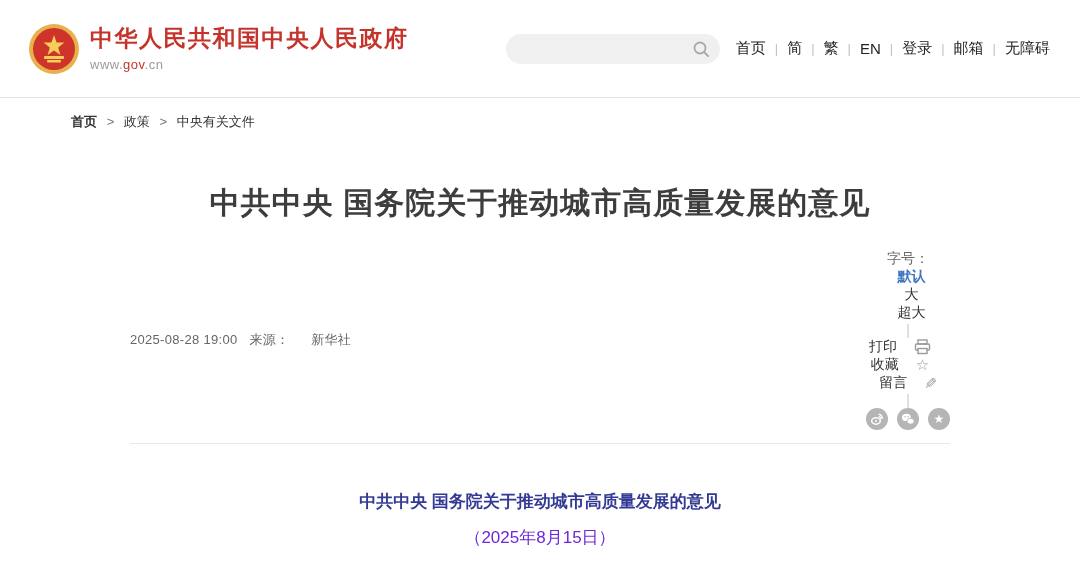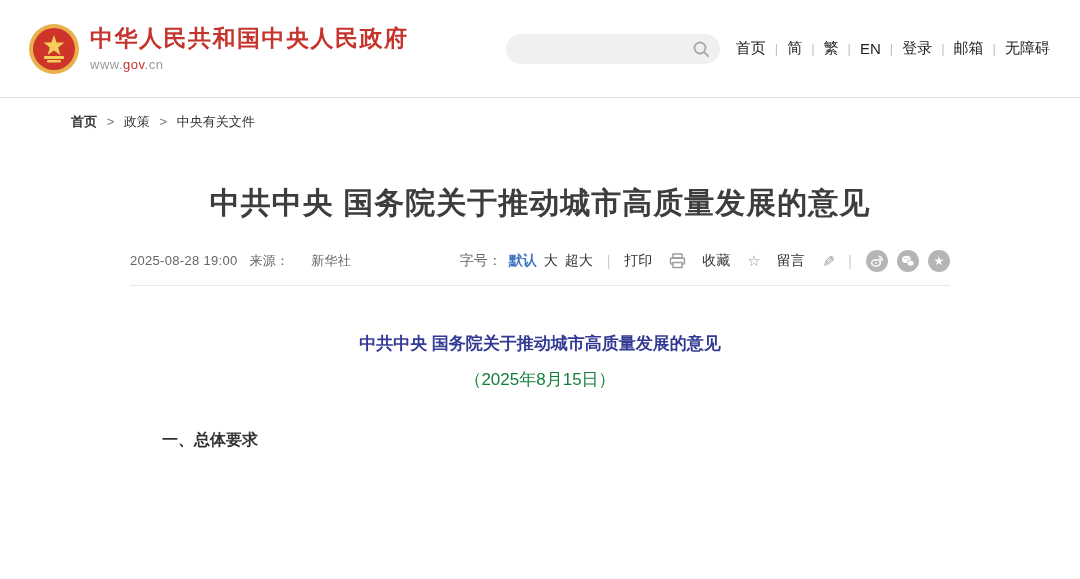--- a/index.html
+++ b/index.html
@@ -32,42 +32,42 @@
 
   
   .content { width:820px; margin:0 auto; }
   .page-title { font-size:30px; font-weight:700; color:#3d3d3d; text-align:center;
     margin-top:40px; margin-bottom:26px; letter-spacing:1px; }
 
   .meta-row { display:flex; align-items:center; justify-content:space-between;
     font-size:13px; color:#666; }
   .meta-left { letter-spacing:.3px; }
   .meta-left .src-val { margin-left:18px; }
-  .meta-right { display:flex; align-items:center; font-size:14px; color:#333; }
+  .meta-right { display:flex; align-items:center; font-size:14px; color:#333;flex-direction:column; }
   .meta-right .fs-label { color:#666; }
   .fs-option { color:#333; margin-left:7px; cursor:pointer; text-decoration:none; }
   .fs-option.active { color:#3f74bf; font-weight:700; }
   .vbar { color:#ccc; padding:0 14px; }
   .tool { display:flex; align-items:center; gap:17px; margin-right:16px; cursor:pointer;
     color:#333; text-decoration:none; }
   .tool:last-of-type { margin-right:0; }
   .icon-star::before { content:"☆"; color:#9a9a9a; font-size:15px; }
   .icon-pencil::before { content:"✎"; color:#9a9a9a; font-size:15px; display:inline-block; transform:rotate(90deg); }
   .share-group { display:flex; align-items:center; gap:9px; }
   .share-circle { width:22px; height:22px; border-radius:50%; background:#b5b5b5;
     display:flex; align-items:center; justify-content:center; cursor:pointer; }
   .share-circle .wstar { color:#fff; font-size:12px; line-height:1; }
 
   .meta-divider { border:none; border-top:1px solid #e9e9e9; margin-top:13px; }
 
   
   .article-body { padding-top:26px; font-size:16px; line-height:32px; color:#333; }
   .article-body p.para { text-indent:2em; margin-bottom:14px; }
   .doc-title { text-align:center; font-weight:700; color:#333a94; font-size:17px; margin:16px 0 4px; }
-  .doc-date { text-align:center; color:#15803d; font-size:17px; margin-bottom:28px; }
+  .doc-date { text-align:center; color:#6d28d9; font-size:17px; margin-bottom:28px; }
   .section-head { text-indent:2em; font-weight:700; margin-bottom:14px; }
 </style>
 </head>
 <body>
 
 <header class="site-header">
   <div class="brand">
     <span class="emblem">
       <svg viewBox="0 0 52 52" width="52" height="52">
         <circle cx="26" cy="26" r="25" fill="#e8b14c"></circle>

